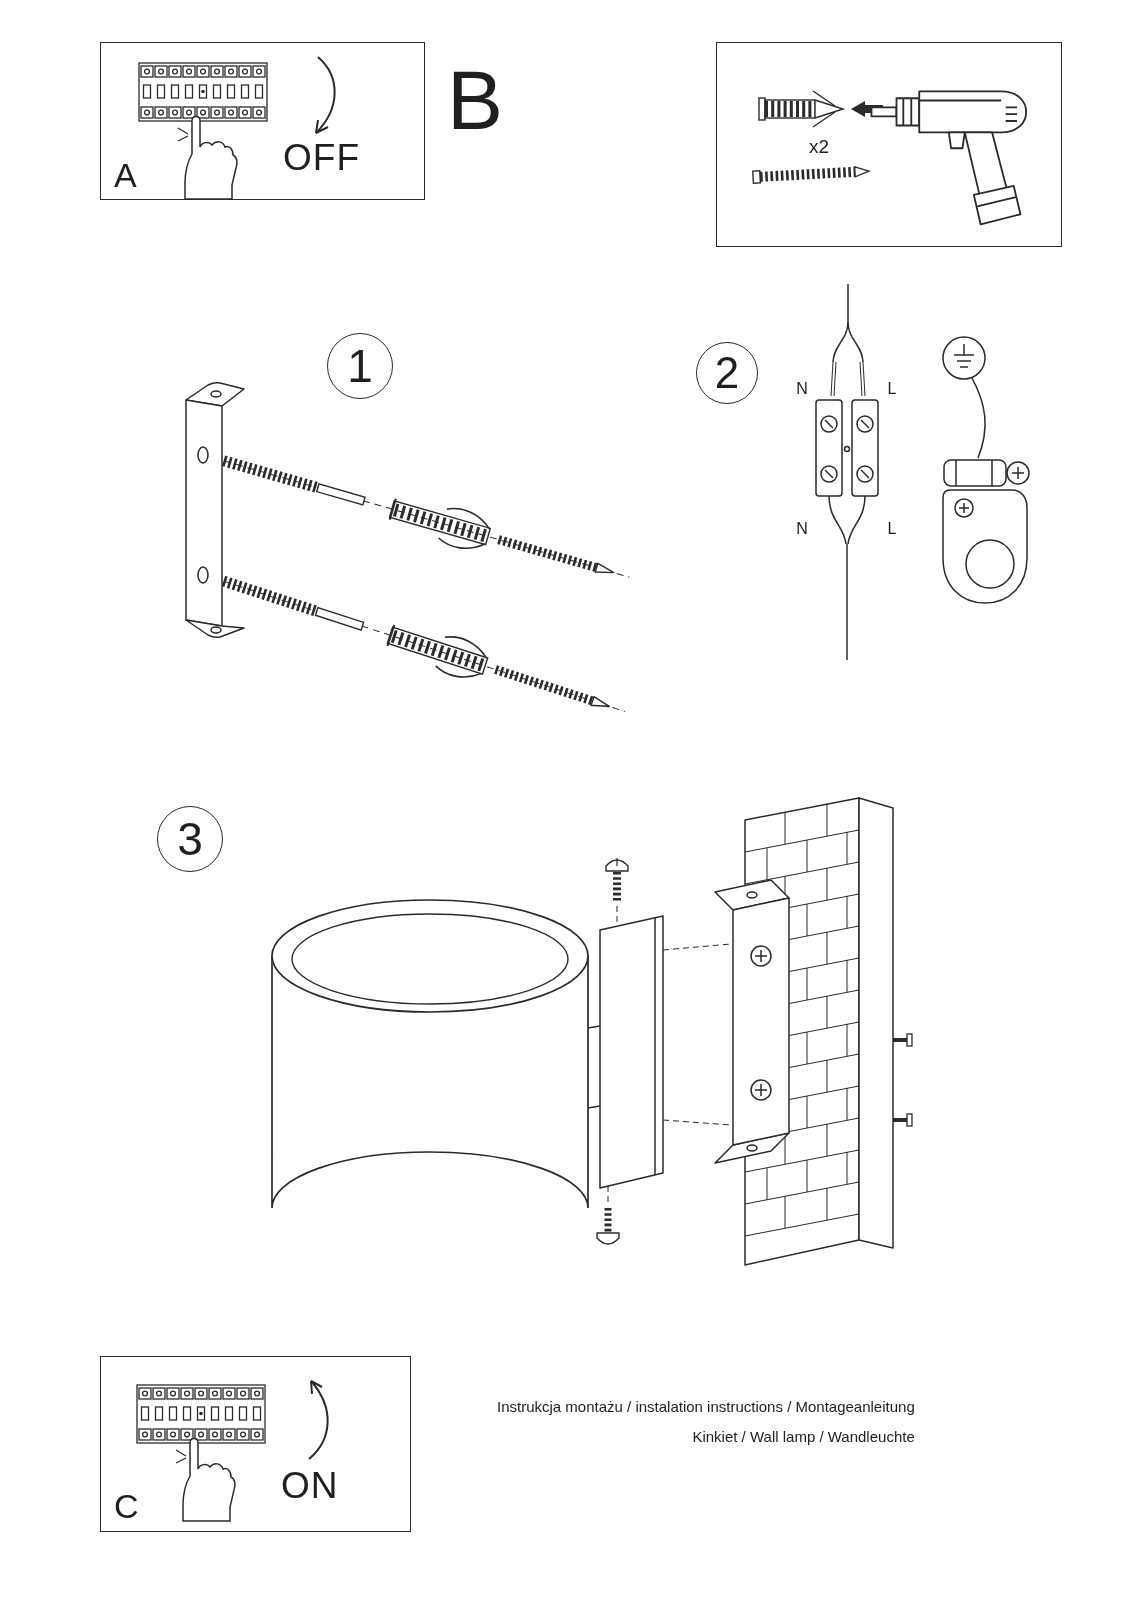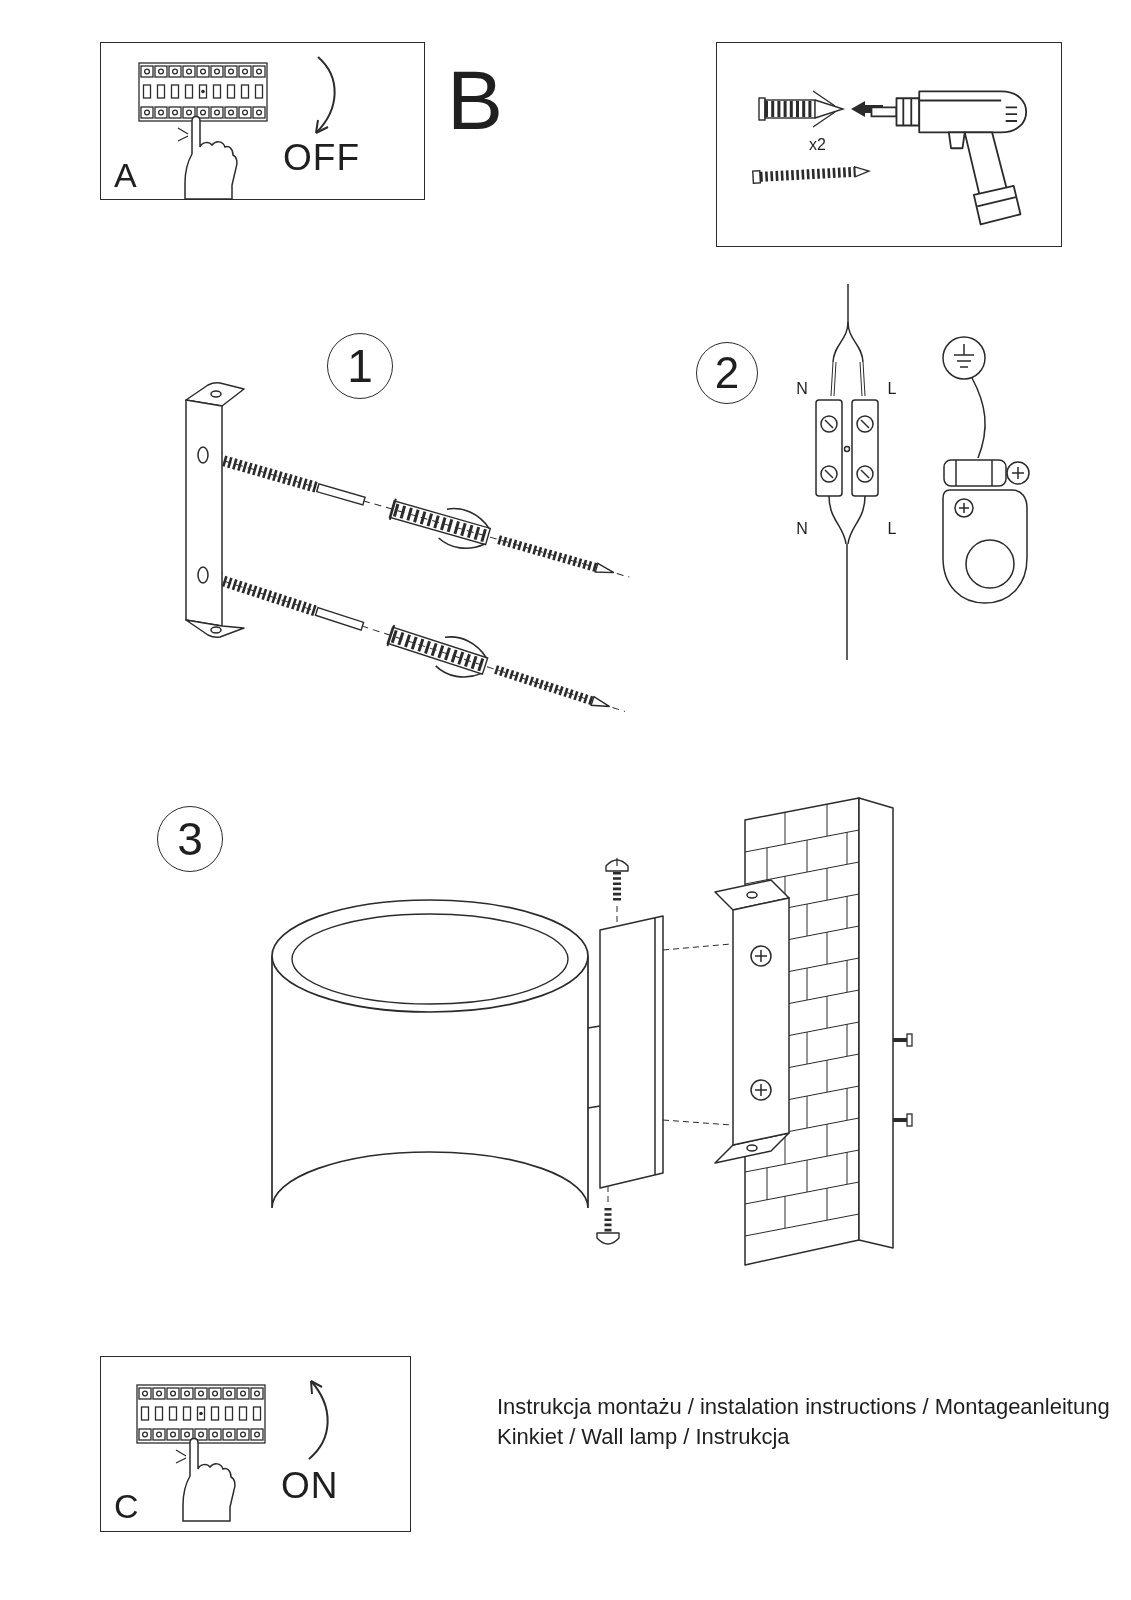--- a/index.html
+++ b/index.html
@@ -8,27 +8,27 @@
     position:relative; width:1131px; height:1600px; background:#ffffff;
     font-family:"Liberation Sans", sans-serif; color:#1f1f1f; overflow:hidden;
   }
   .abs { position:absolute; }
   .box { position:absolute; border:1.6px solid #2b2b2b; background:#fff; }
   svg { display:block; overflow:visible; }
   svg text { font-family:"Liberation Sans", sans-serif; }
   .corner-letter { position:absolute; font-size:34px; line-height:1; }
   .switch-label  { position:absolute; font-size:37px; line-height:1; letter-spacing:1px;text-align:center; }
   .section-letter{ position:absolute; font-size:84px; line-height:1; }
-  .qty-label     { position:absolute; font-size:16px; line-height:1; }
+  .qty-label     { position:absolute; font-size:19px; line-height:1; }
   .step-circle {
     position:absolute; border:1.7px solid #2b2b2b; border-radius:50%;
     display:flex; align-items:center; justify-content:center;
     font-size:46px; background:#fff;
   }
-  .footer { font-size:22px; line-height:30px; }
+  .footer { font-size:15px; line-height:30px;text-align:right; }
 </style>
 </head>
 <body>
 
 <div class="page">
 
   <svg width="0" height="0" class="abs" aria-hidden="true">
     <defs>
       <g id="bp-cell">
           <rect width="12" height="11"></rect>
@@ -278,16 +278,16 @@
         <path d="M30,88 C54,68 55,36 32,10"></path>
         <path d="M32,10 L33,23 M32,10 L43,16"></path>
       </g>
     </svg>
     <div class="switch-label" style="left:180px;top:110px">ON</div>
     <div class="corner-letter" style="left:13px;bottom:8px">C</div>
   </div>
 
   <div class="abs footer" style="left:497px;top:1392px">
     <div>Instrukcja montażu / instalation instructions / Montageanleitung</div>
-    <div>Kinkiet / Wall lamp / Instrukcja</div>
+    <div>Kinkiet / Wall lamp / Wandleuchte</div>
   </div>
 
 </div>
 
 </body></html>

